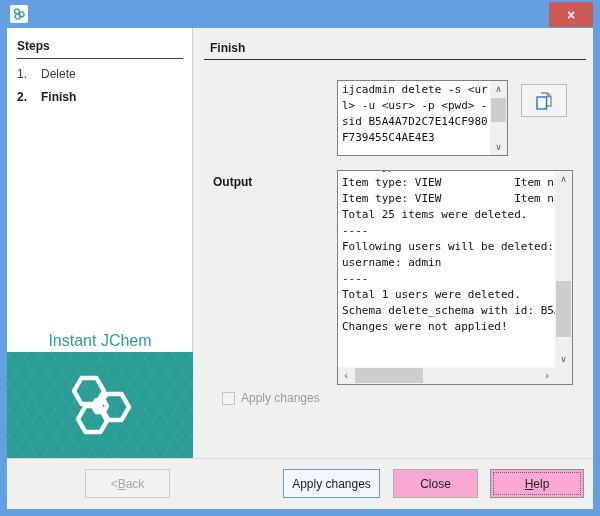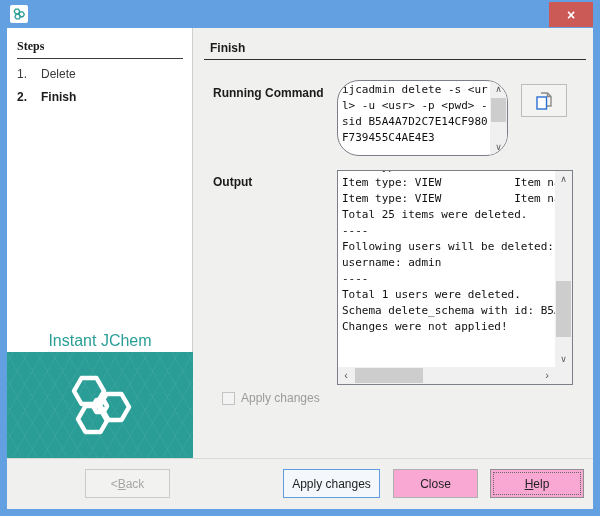--- a/index.html
+++ b/index.html
@@ -25,21 +25,21 @@
   .close-btn {
     position:absolute; right:7px; top:2px; width:44px; height:25px;
     background:#cb5a56; color:#fff; font-size:14px; font-weight:bold;
     display:flex; align-items:center; justify-content:center;
     cursor:default;
   }
   
   .content { position:absolute; left:7px; top:28px; width:586px; height:430px; background:#f0f0ef; }
   
   .sidebar { position:absolute; left:0; top:0; width:186px; height:430px; background:#ffffff; border-right:1px solid #cfcfce; }
-  .steps-title { position:absolute; left:10px; top:11px; font-size:12px; font-weight:bold; color:#1b1b1b;font-family:Liberation Serif, serif; }
+  .steps-title { position:absolute; left:10px; top:11px; font-size:12px; font-weight:bold; color:#1b1b1b; }
   .steps-rule { position:absolute; left:10px; top:30px; width:166px; height:0; border-top:1px solid #3c3c3c; }
   .step-row { position:absolute; left:10px; font-size:12px; color:#3a3a3a; }
   .step-row .num { display:inline-block; width:24px; }
   .step-row.active { font-weight:bold; color:#1b1b1b; }
   .brand-text { position:absolute; left:0; top:304px; width:186px; text-align:center; font-size:16px; color:#2a9e96; }
   .teal-block {
     position:absolute; left:0; top:324px; width:186px; height:106px;
     background:#2a9e96;
     background-image:
       repeating-linear-gradient(60deg, rgba(255,255,255,0.05) 0 1px, transparent 1px 13px),
@@ -51,21 +51,21 @@
   .panel-heading { position:absolute; left:16px; top:13px; font-size:12px; font-weight:bold; color:#1b1b1b; }
   .panel-rule { position:absolute; left:10px; top:31px; width:382px; height:0; border-top:1px solid #2e2e2e; }
   .field-label { position:absolute; font-size:12px; font-weight:bold; color:#1b1b1b; }
   .mono-box {
     position:absolute; background:#fff; border:1px solid #7b7f87; overflow:hidden;
   }
   .mono-box pre {
     font-family:"DejaVu Sans Mono", monospace; font-size:11px; line-height:16px;
     white-space:pre; color:#101010; padding:1px 0 0 4px; overflow:hidden;
   }
-  .cmd-box { left:143px; top:52px; width:171px; height:76px;border-radius:22px; }
+  .cmd-box { left:143px; top:52px; width:171px; height:76px; }
   .cmd-box pre { margin-right:17px; }
   .out-box { left:143px; top:142px; width:236px; height:215px; }
   .out-box pre { margin:-13px 17px 0 0; }
   
   .vscroll { position:absolute; top:0; right:0; bottom:0; width:17px; background:#f0f0f0; }
   .out-box .vscroll { bottom:17px; }
   .sb-arrow {
     position:absolute; left:0; width:17px; height:16px; background:#f0f0f0;
     color:#5a5a5a; font-size:9px; line-height:16px; text-align:center;
   }
@@ -152,21 +152,20 @@
           <polygon points="45,37 41.5,43 34.5,43 31,37 34.5,31 41.5,31"></polygon>
         </g>
       </svg>
     </div>
   </div>
 
   <div class="panel">
     <div class="panel-heading">Finish</div>
     <div class="panel-rule"></div>
 
-    <div class="field-label" style="left:19px; top:58px;">Running Command</div>
 
     <div class="mono-box cmd-box">
       <pre>ijcadmin delete -s &lt;ur
 l&gt; -u &lt;usr&gt; -p &lt;pwd&gt; -
 sid B5A4A7D2C7E14CF980
 F739455C4AE4E3</pre>
       <div class="vscroll">
         <div class="sb-arrow up">∧</div>
         <div class="sb-thumb" style="top:17px; height:24px;"></div>
         <div class="sb-arrow down">∨</div>

